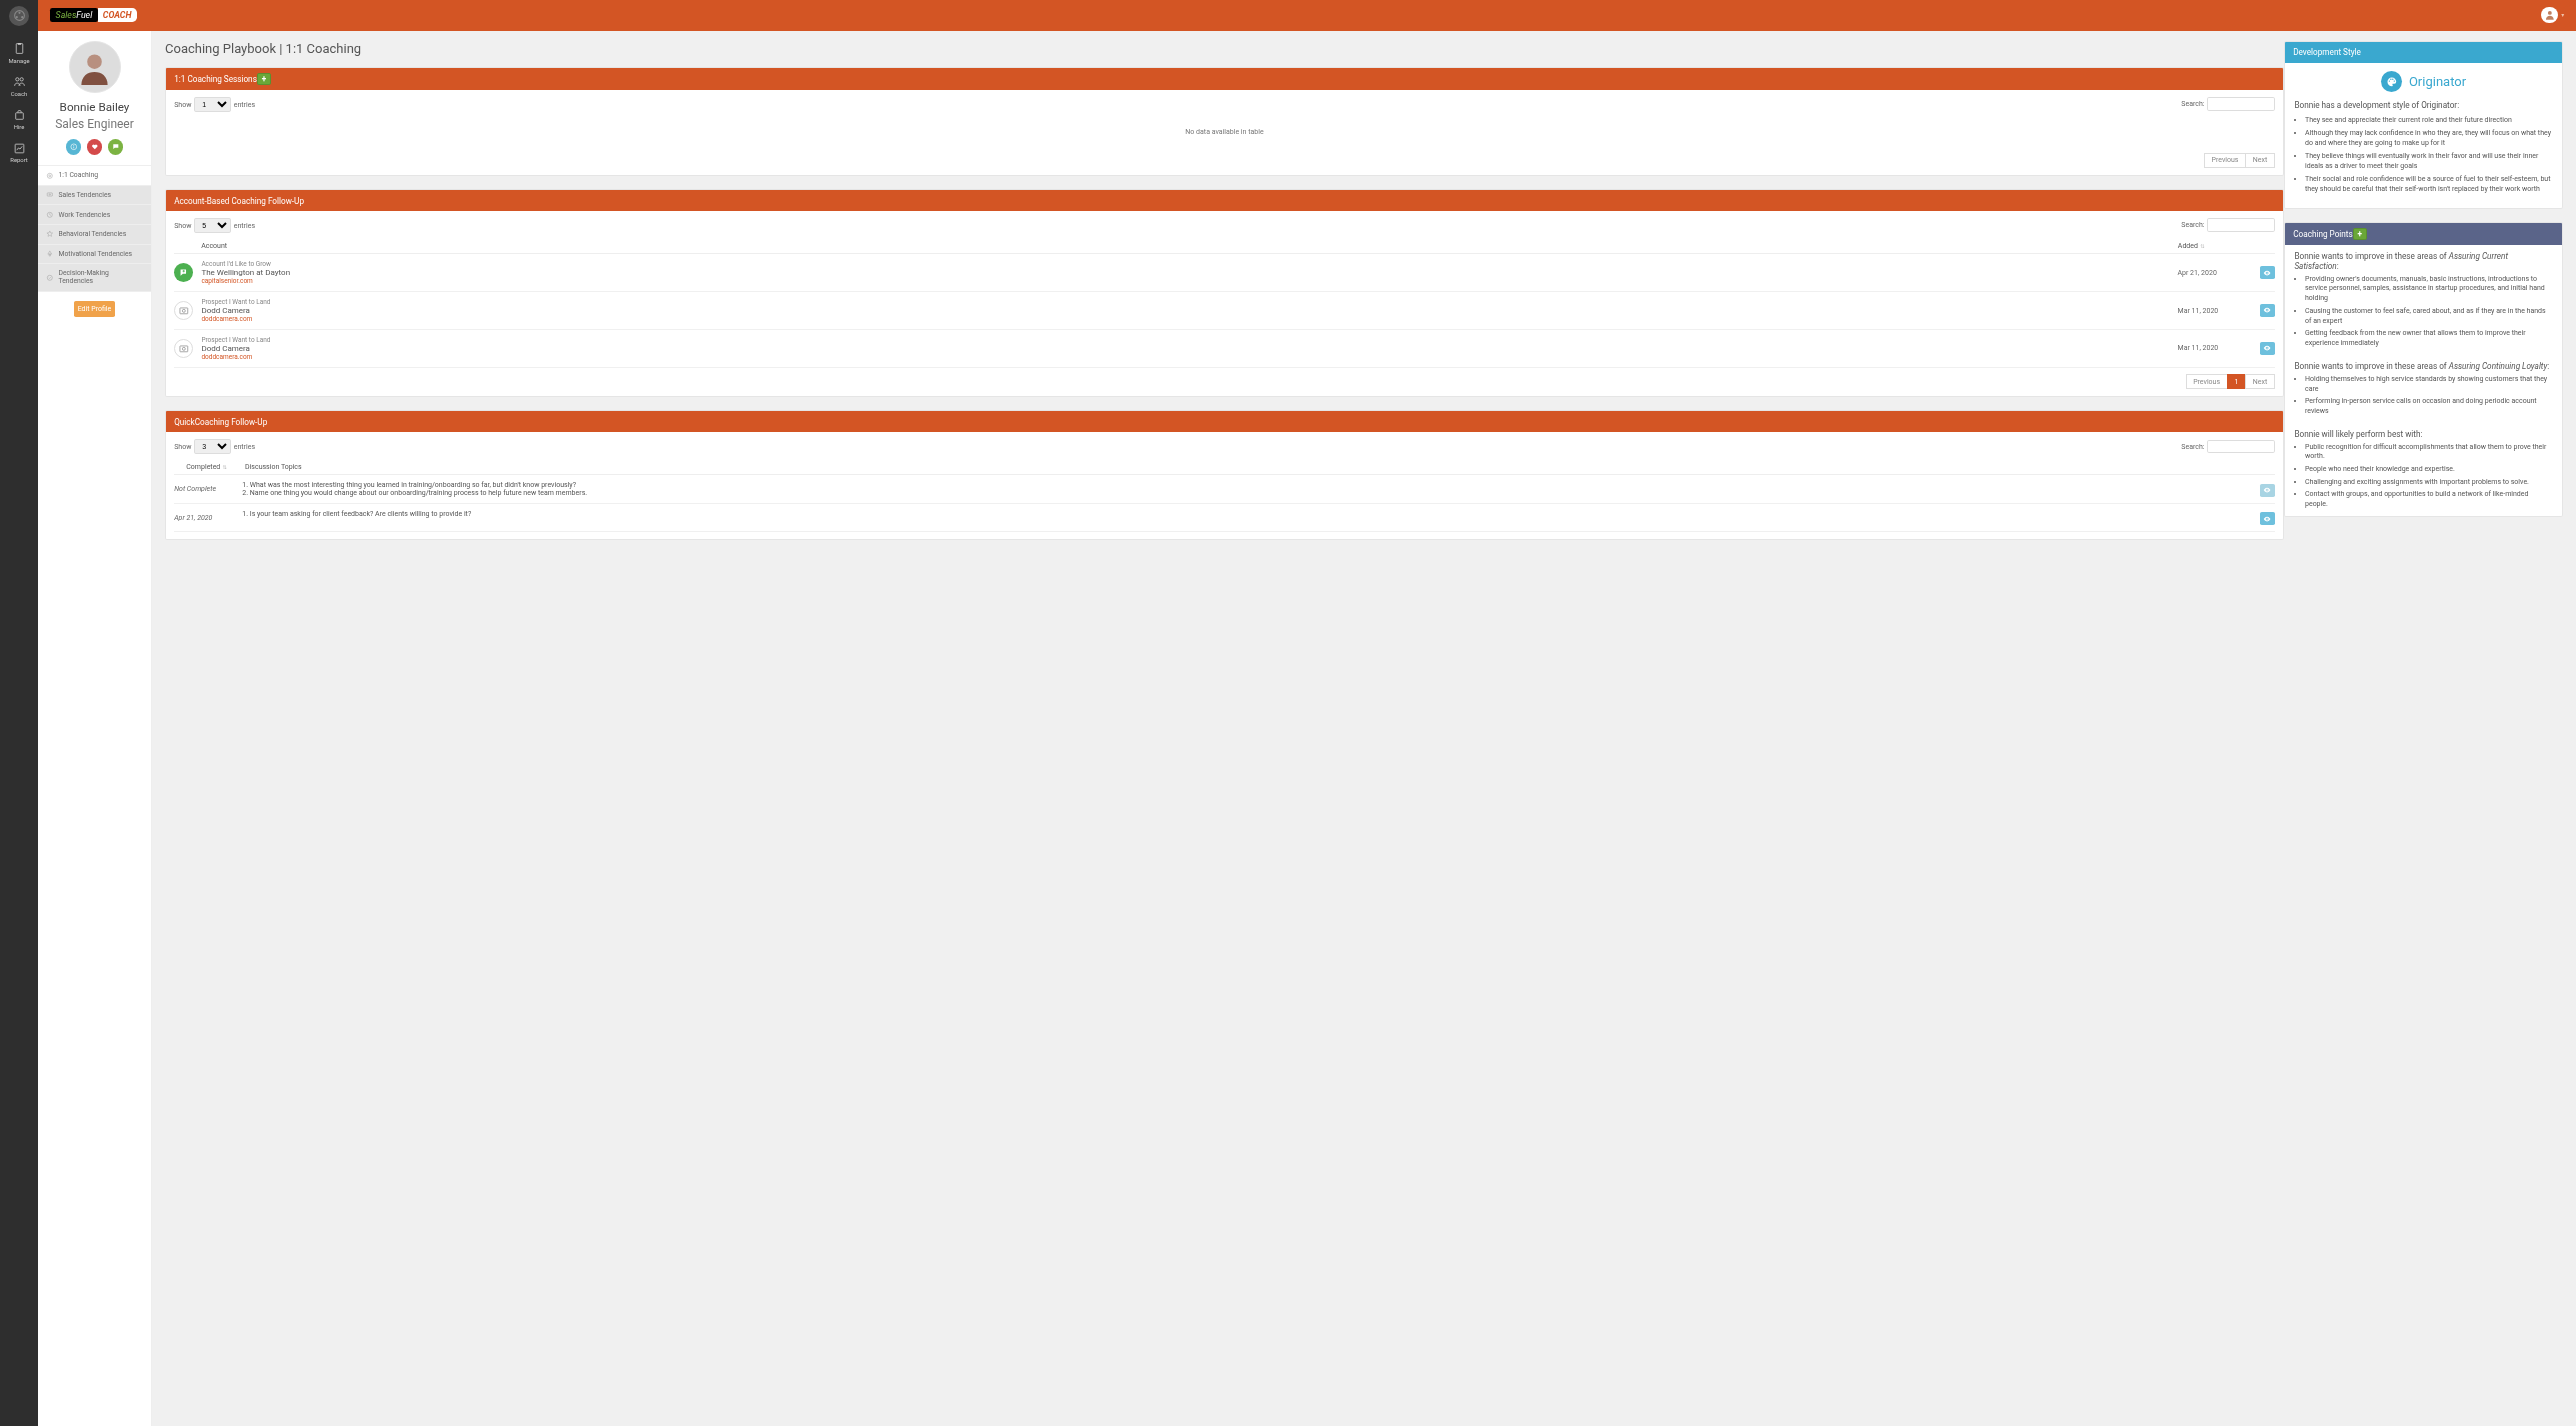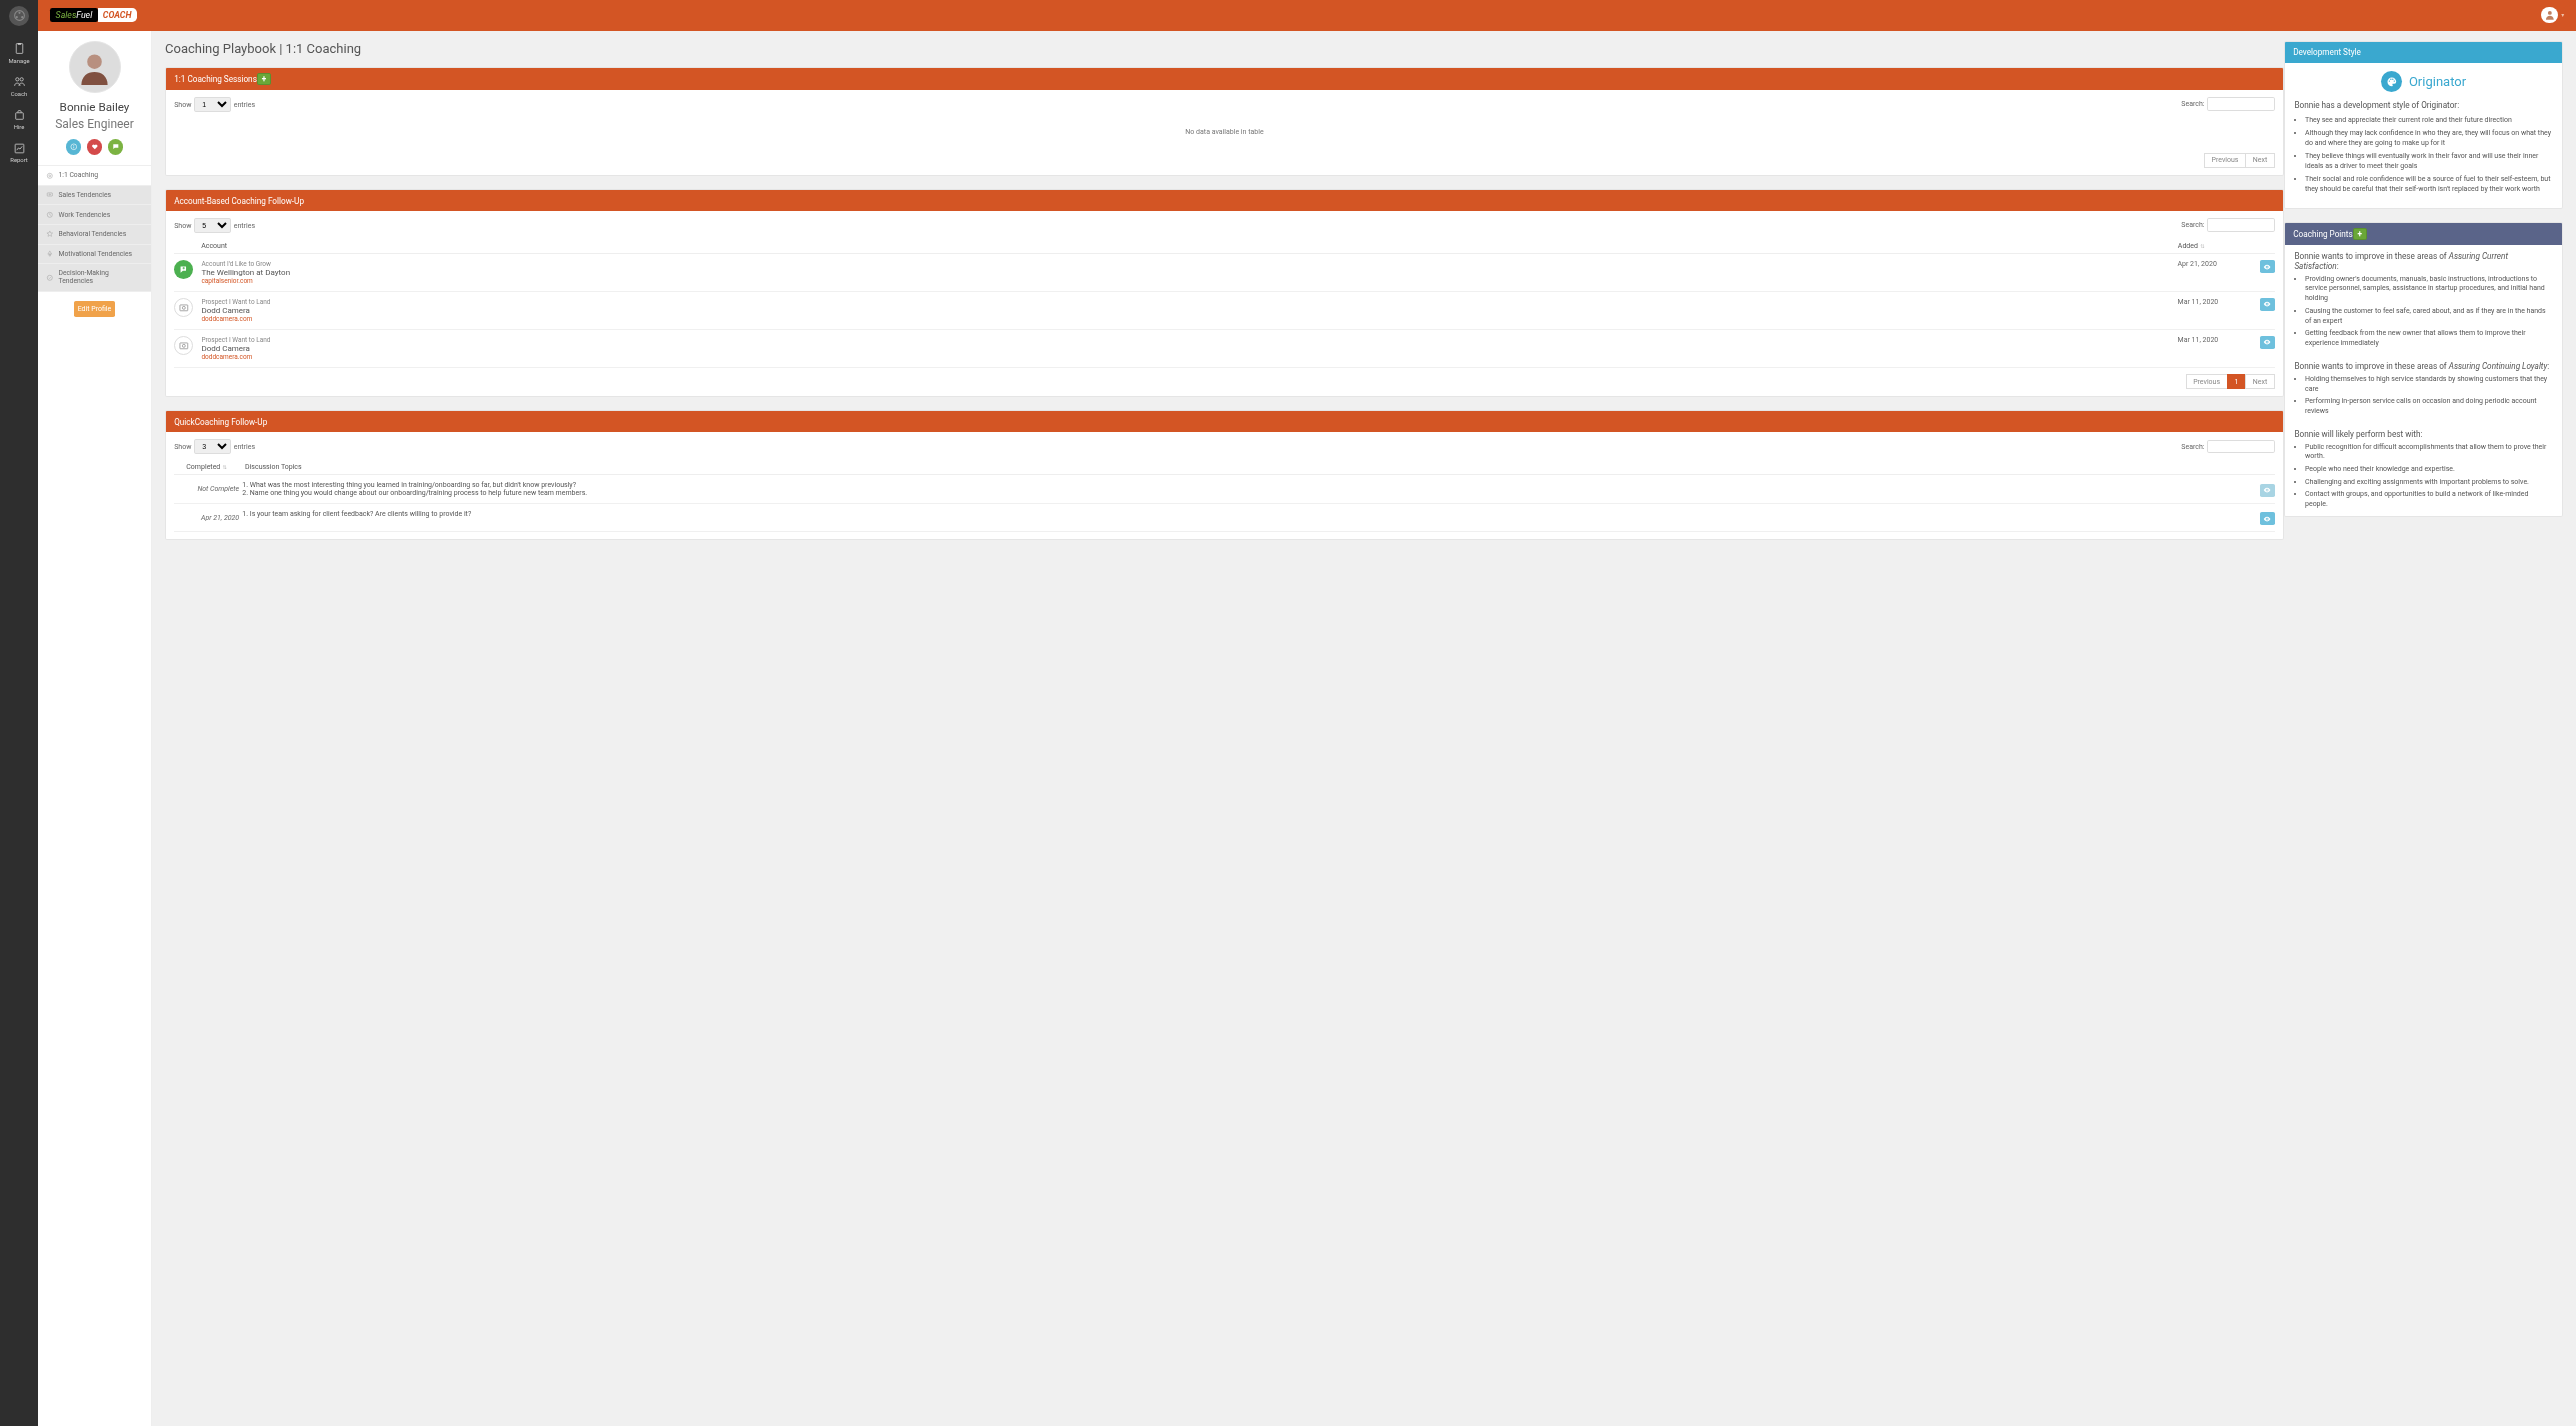--- a/index.html
+++ b/index.html
@@ -63,41 +63,41 @@
 .tbl-ctrls{display:flex;justify-content:space-between;align-items:center;font-size:7px;color:#666;margin-bottom:5.9px}
 .tbl-ctrls select{border:0.6px solid #ddd;border-radius:1.8px;padding:1.8px 8.2px 1.8px 3.5px;font-size:7px;margin:0 2.3px}
 .tbl-ctrls input{border:0.6px solid #ddd;border-radius:1.8px;padding:2.3px 3.5px;font-size:7px;width:68px;margin-left:2.3px}
 
 .tbl-head{display:flex;font-size:7px;color:#555;padding:3.5px 0;border-bottom:0.6px solid #eee}
 .tbl-empty{text-align:center;font-size:7px;color:#777;padding:10.6px 0}
 .pager{display:flex;justify-content:flex-end;gap:0;margin-top:5.9px}
 .pager span{border:0.6px solid #ddd;padding:2.9px 6.5px;font-size:7px;color:#888;cursor:pointer;margin-left:-0.6px;background:#fff}
 .pager span.cur{background:#d35524;color:#fff;border-color:#d35524}
 
-.acct-row{display:flex;padding:5.9px 0;border-bottom:0.6px solid #f0f0f0}
+.acct-row{display:flex;align-items:center;padding:5.9px 0;border-bottom:0.6px solid #f0f0f0}
 .acct-icon{width:19px;height:19px;border-radius:50%;display:flex;align-items:center;justify-content:center;margin-right:8.2px;flex-shrink:0}
 .acct-icon.green{background:#4cb050}
 .acct-icon.img{background:#fff;border:0.6px solid #ddd}
 .acct-icon svg{width:9.4px;height:9.4px;fill:#fff}
 .acct-icon.img svg{fill:#888;width:11.7px;height:11.7px}
 .acct-info{flex:1}
 .acct-label{font-size:6.5px;color:#888}
 .acct-name{font-size:8px;color:#555}
 .acct-link{font-size:6.5px;color:#d35524}
 .acct-date{font-size:7px;color:#666;width:82px;text-align:left}
 .eye-btn{background:#6ec0dd;border-radius:1.8px;width:15.3px;height:13px;display:flex;align-items:center;justify-content:center;cursor:pointer}
 .eye-btn.dim{background:#a8d4e3}
 .eye-btn svg{width:8.2px;height:8.2px;fill:#fff}
 
 .col-acct{flex:1;padding-left:27px}
 .col-added{width:97px}
 .sort-ic{font-size:5.3px;color:#bbb;margin-left:2.3px}
 
 .qc-row{display:flex;align-items:flex-start;padding:5.9px 0;border-bottom:0.6px solid #f0f0f0}
-.qc-comp{width:65px;font-size:7px;color:#666;font-style:italic;text-align:right;padding-top:3.5px}
+.qc-comp{width:65px;font-size:7px;color:#666;font-style:italic;text-align:left;padding-top:3.5px}
 .qc-topics{flex:1;font-size:7px;color:#555;padding-right:5.9px}
 .qc-topics ol{padding-left:10.6px}
 .qc-eye{padding-top:2.3px}
 
 
 .dev-title{display:flex;align-items:center;justify-content:center;gap:7px;padding:8.2px 0 5.9px}
 .dev-title .circ{width:21px;height:21px;border-radius:50%;background:#3aa8cf;display:flex;align-items:center;justify-content:center}
 .dev-title .circ svg{width:11.7px;height:11.7px;fill:#fff}
 .dev-title .word{font-size:13px;color:#3aa8cf;font-weight:400}
 .dev-intro{font-size:8.2px;color:#555;padding:2.3px 9.4px 5.9px}

